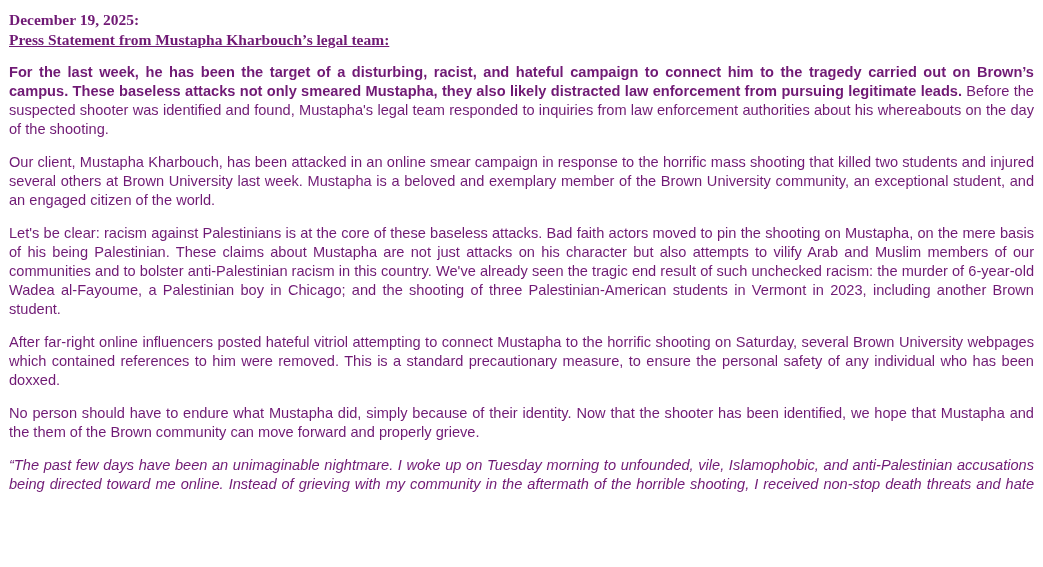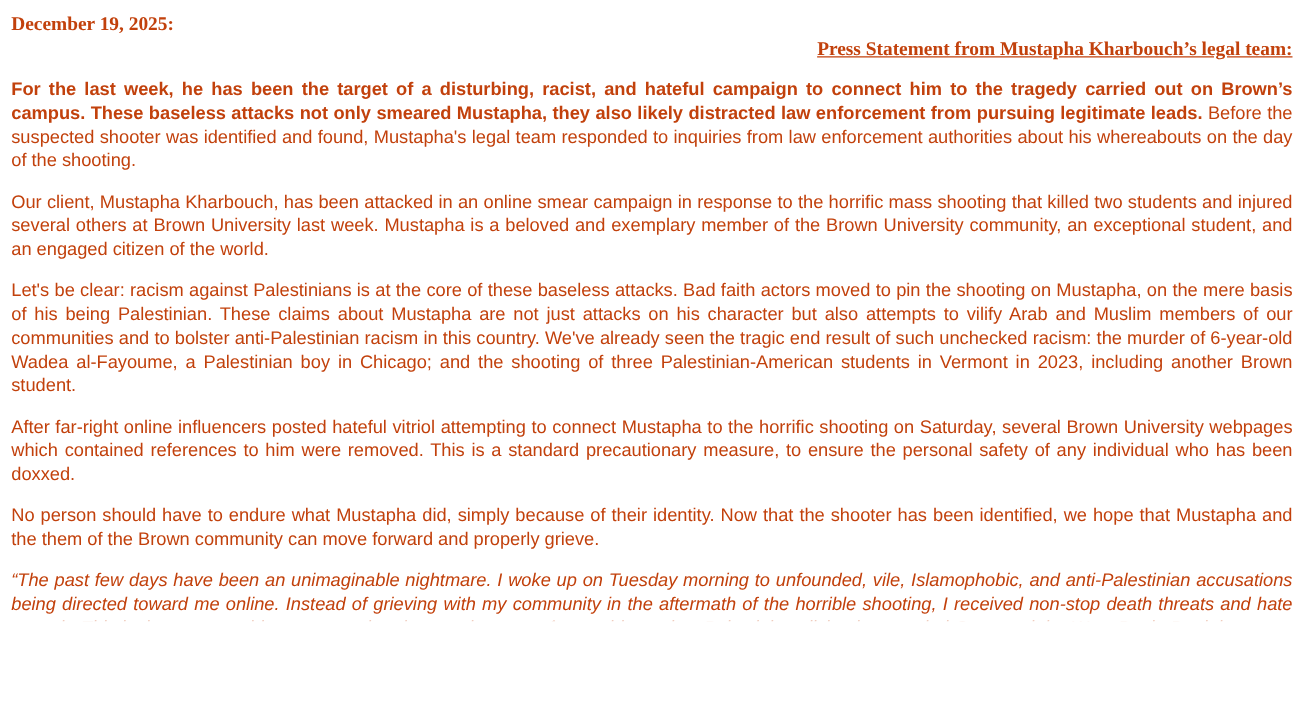--- a/index.html
+++ b/index.html
@@ -6,37 +6,37 @@
     margin: 0;
     padding: 0;
     background: #ffffff;
   }
   .page {
     width: 1043px;
     height: 497px;
     box-sizing: border-box;
     padding: 10px 9px 0 9px;
     background: #ffffff;
-    color: #c2410c;
+    color: #701a75;
     overflow: hidden;
   }
   .date-line {
     font-family: "Liberation Serif", serif;
     font-weight: bold;
     font-size: 15.5px;
     line-height: 19px;
     margin: 0 0 1px 0;
     text-align: left;
   }
   .doc-title {
     font-family: "Liberation Serif", serif;
     font-weight: bold;
     font-size: 15.5px;
     line-height: 19px;
-    text-align: right;
+    text-align: left;
     margin: 0 0 14px 0;
   }
   .doc-title span { text-decoration: underline; }
   .body-para {
     font-family: "Liberation Sans", sans-serif;
     font-size: 14.6px;
     line-height: 19px;
     text-align: justify;
     margin: 0 0 14px 0;
   }

